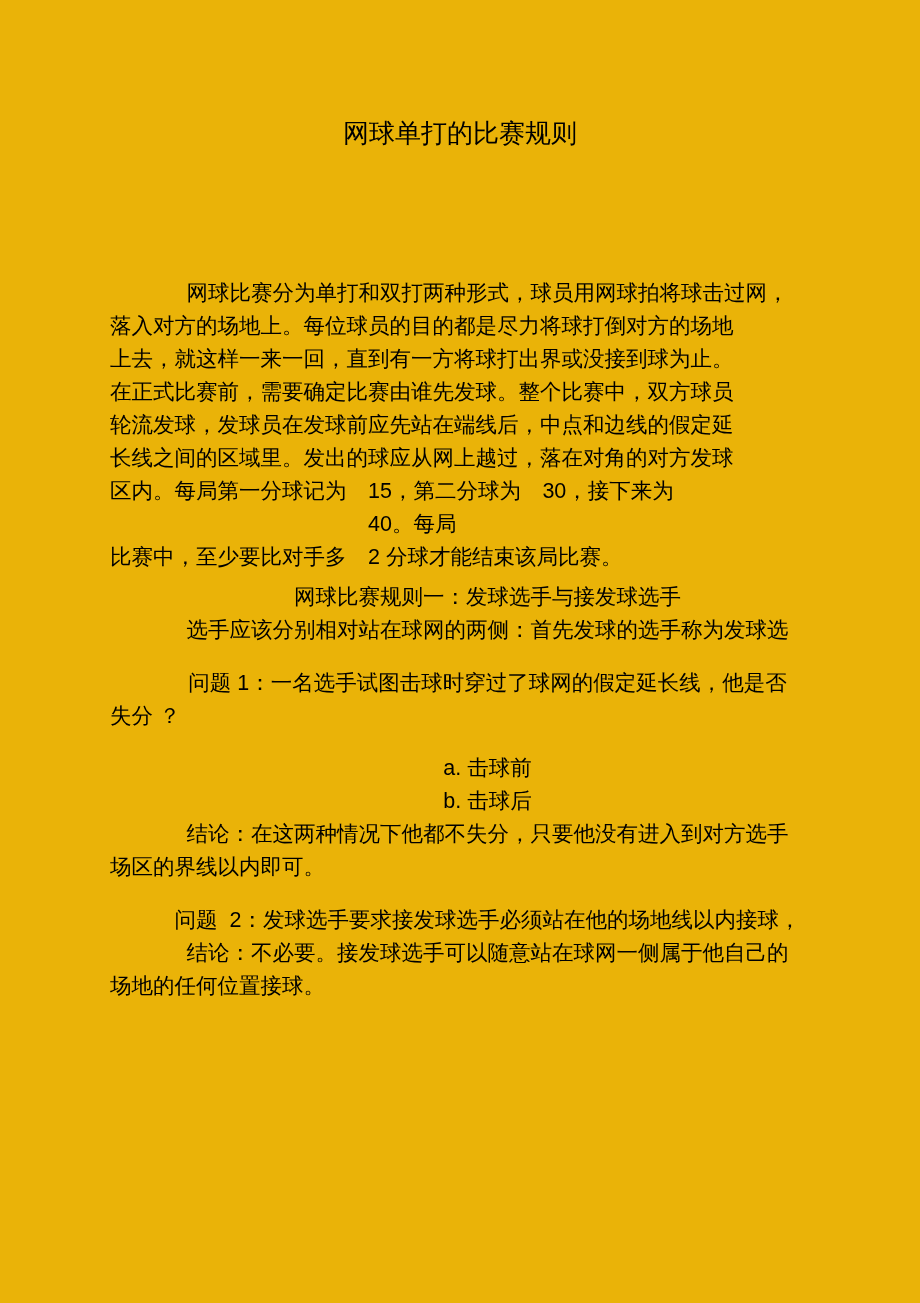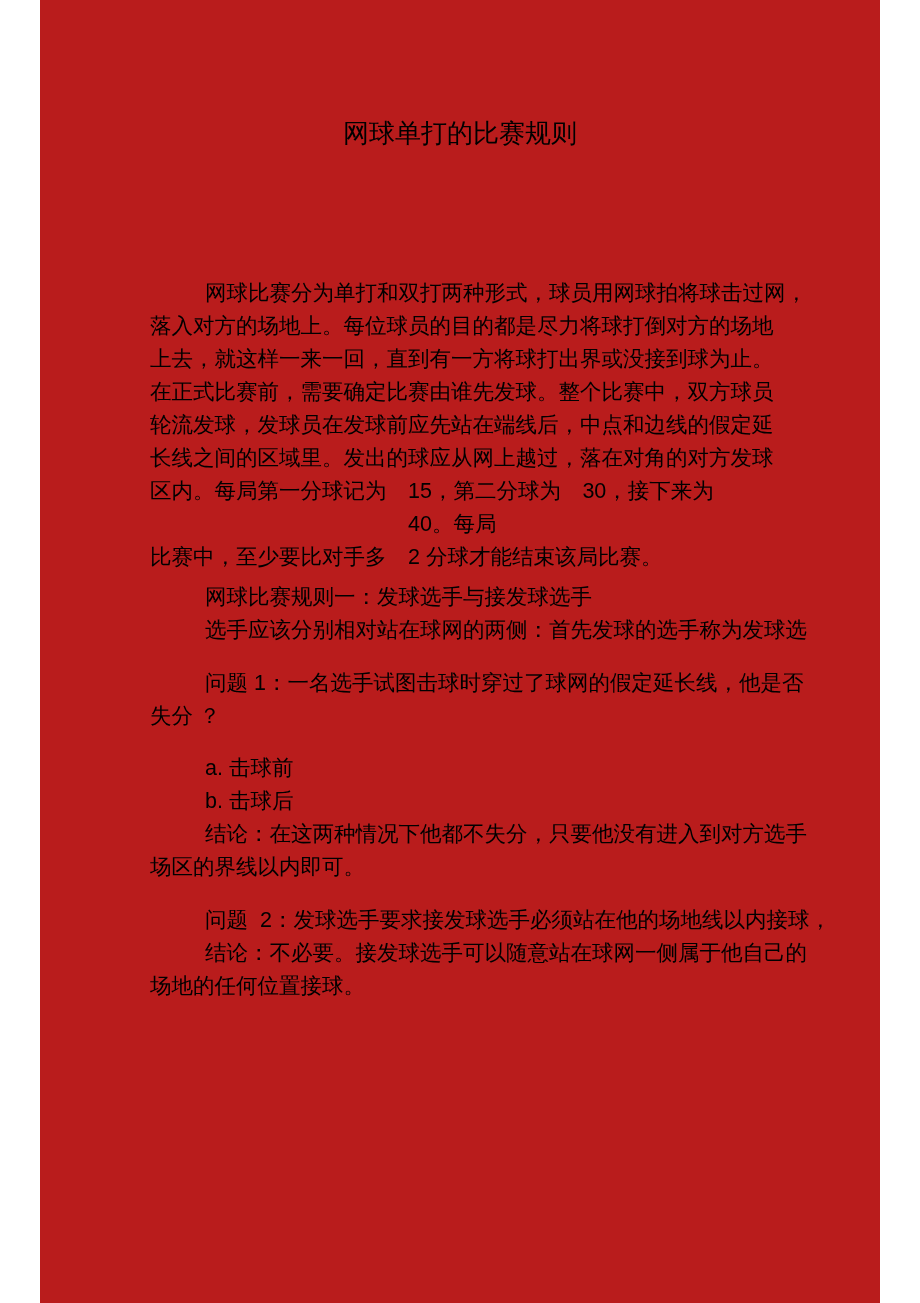--- a/index.html
+++ b/index.html
@@ -2,24 +2,24 @@
 <html><head>
 <meta charset="utf-8">
 <style>
   html, body {
     margin: 0;
     padding: 0;
     background: #ffffff;
   }
   .page {
     position: relative;
-    width: 840px;
+    width: 920px;
     height: 1303px;
     margin: 0 auto;
-    background: #b91c1c;
+    background: #eab308;
     color: #000000;
     font-family: "Liberation Sans", sans-serif;
     box-sizing: border-box;
     padding: 114px 110px 0 110px;
     overflow: hidden;
   }
   .doc-title {
     text-align: center;
     font-size: 26px;
     line-height: 38px;
@@ -27,21 +27,21 @@
     margin: 0;
   }
   .para {
     font-size: 21.5px;
     line-height: 33px;
     margin: 0;
   }
   .line {
     white-space: pre;
   }
-  .indent { text-indent: 55px; }
+  .indent { text-indent: 55px; text-align: center; }
   .indent-deep { text-indent: 258px; }
 
   .mt-intro   { margin-top: 125px; }
   .mt-7  { margin-top: 7px; }
   .mt-11 { }
   .mt-12 { }
   .mt-19 { margin-top: 19px; }
   .mt-20 { margin-top: 20px; }
 </style>
 </head>

